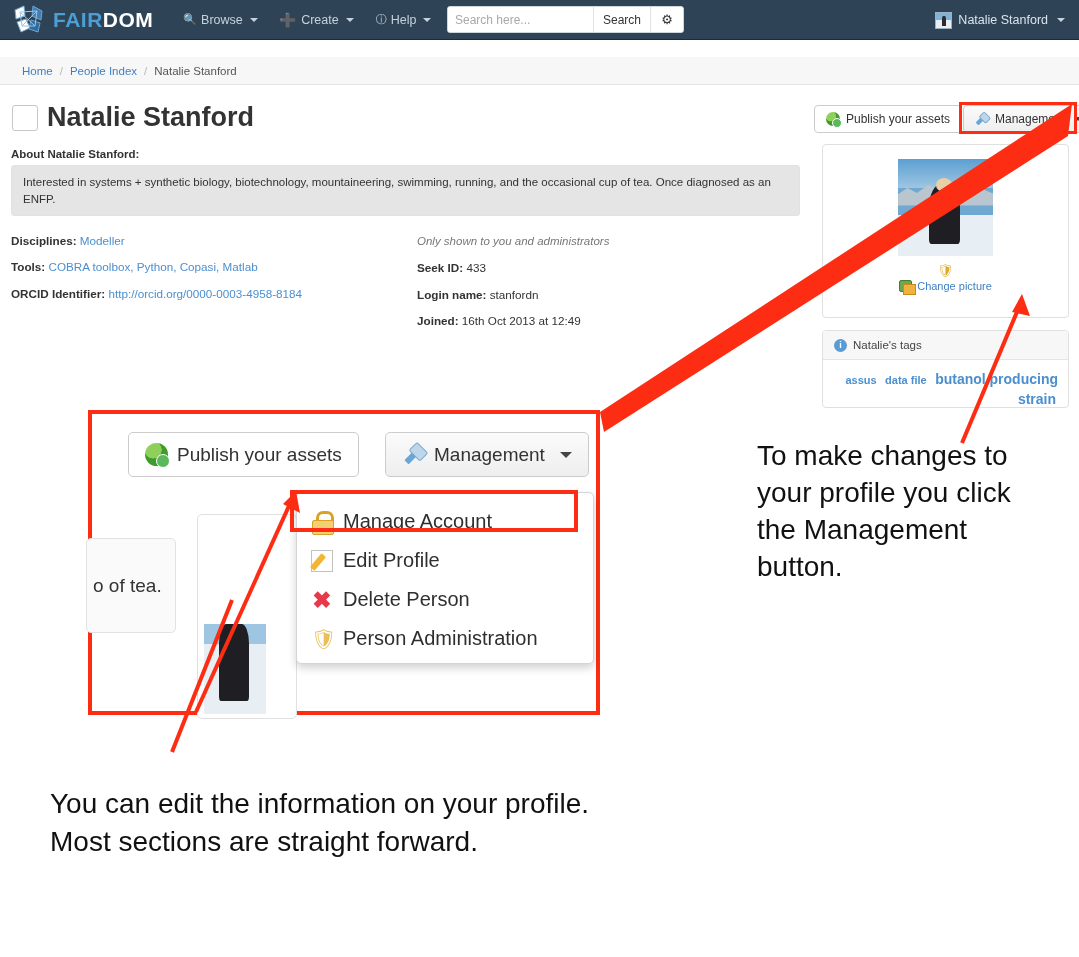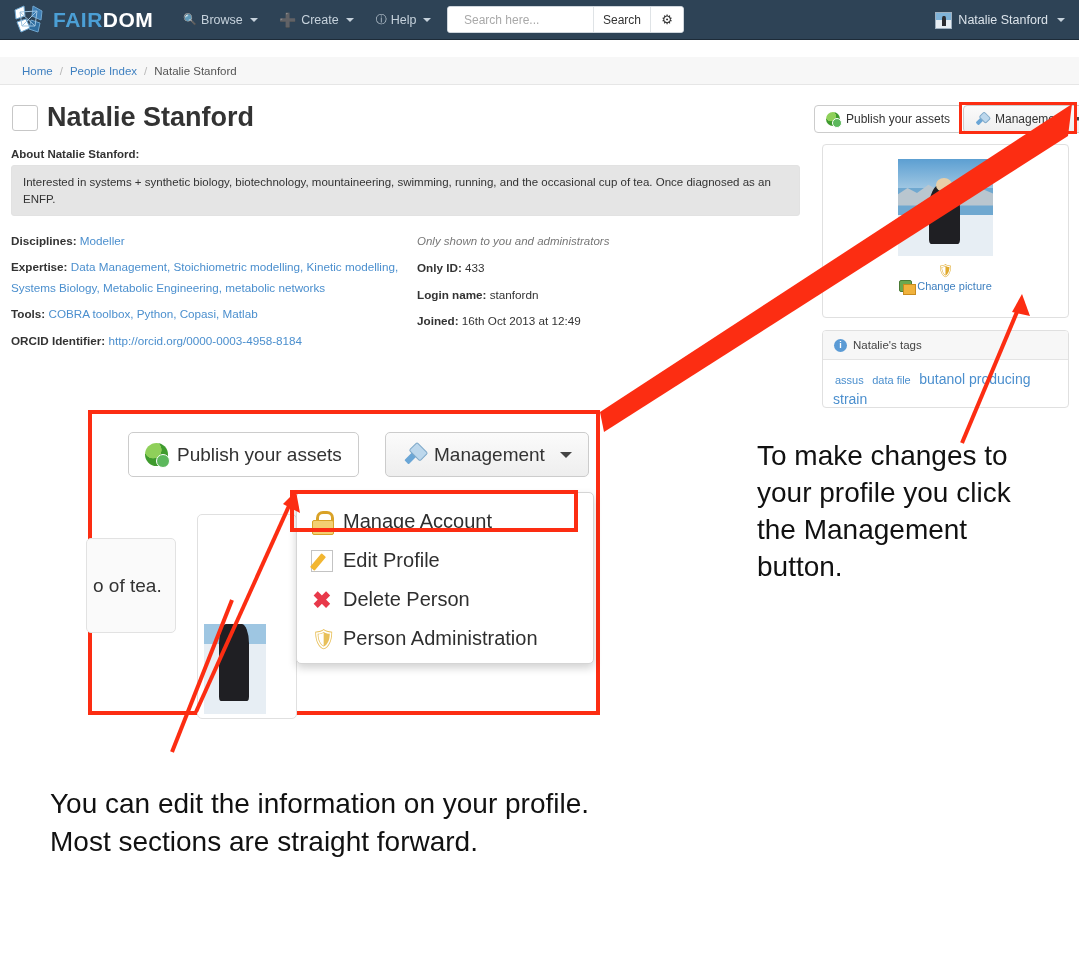--- a/index.html
+++ b/index.html
@@ -34,21 +34,21 @@
     display:inline-block; width:0;height:0;margin-left:3px;
     border-left:4px solid transparent;border-right:4px solid transparent;
     border-top:4px solid #c6d2dc;
   }
 
   #search-group{
     position:absolute; left:447px; top:6px; height:27px; display:flex;
     border:1px solid #cfd6dc; border-radius:3px; overflow:hidden; background:#fff;
   }
   #search-input{
-    width:145px; border:0; outline:none; padding:0 16px; font-size:12px;
+    width:145px; border:0; outline:none; padding:0 7px; font-size:12px;
     font-family:"Liberation Sans", sans-serif; color:#555; background:#fff;
   }
   #search-input::placeholder{ color:#a9a9a9; }
   #search-btn{
     width:57px; border:0; border-left:1px solid #dfe3e6; background:#fff;
     font-size:12px; color:#333; cursor:pointer; font-family:"Liberation Sans", sans-serif;
   }
   #gear-btn{
     width:33px; border:0; border-left:1px solid #dfe3e6; background:#fff;
     font-size:13px; color:#333; cursor:pointer;
@@ -181,21 +181,21 @@
     background:#fff; border:1px solid #e0e0e0; border-radius:4px; overflow:hidden;
   }
   #tags-head{
     height:29px; background:#f7f7f7; border-bottom:1px solid #e4e4e4;
     display:flex; align-items:center; gap:6px; padding-left:11px; font-size:11.5px; color:#444;
   }
   .icon-info{
     width:13px;height:13px;border-radius:50%;background:#5b9bd5;color:#fff;
     font-size:9px;font-weight:bold;display:flex;align-items:center;justify-content:center;flex:0 0 auto;
   }
-  #tag-cloud{ padding:9px 10px 0; text-align:left; line-height:1.25; }
+  #tag-cloud{ padding:9px 10px 0; text-align:right; line-height:1.25;font-weight:bold; }
   #tag-cloud a{ color:#4b8fce; text-decoration:none; margin:0 2px; cursor:pointer; }
 
   
   #callout{
     position:absolute; left:88px; top:410px; width:512px; height:305px;
     background:#fff; border:4px solid #fc2d12;
   }
   #callout .btn{ font-size:19px; padding:10px 16px; border-radius:5px; gap:9px; }
   #callout .icon-globe{ width:23px;height:23px; }
   #callout .icon-globe:after{ width:12px;height:12px; }
@@ -362,37 +362,33 @@
 
 <div id="about-label">About Natalie Stanford:</div>
 <div id="about-box">Interested in systems + synthetic biology, biotechnology, mountaineering, swimming, running, and the occasional cup of tea. Once diagnosed as an ENFP.</div>
 
 <div id="details-left">
   <div class="d-row">
     <span class="d-key">Disciplines:</span>
     <a class="d-link">Modeller</a>
   </div>
   <div class="d-row">
-    <span class="d-key">Expertise:</span>
-    <a class="d-link">Data Management, Stoichiometric modelling, Kinetic modelling, Systems Biology, Metabolic Engineering, metabolic networks</a>
-  </div>
-  <div class="d-row">
     <span class="d-key">Tools:</span>
     <a class="d-link">COBRA toolbox, Python, Copasi, Matlab</a>
   </div>
   <div class="d-row">
     <span class="d-key">ORCID Identifier:</span>
     <a class="d-link">http://orcid.org/0000-0003-4958-8184</a>
   </div>
 </div>
 
 <div id="details-right">
   <div class="note-italic">Only shown to you and administrators</div>
   <div class="d-row">
-    <span class="d-key">Only ID:</span>
+    <span class="d-key">Seek ID:</span>
     <span class="d-val">433</span>
   </div>
   <div class="d-row">
     <span class="d-key">Login name:</span>
     <span class="d-val">stanfordn</span>
   </div>
   <div class="d-row">
     <span class="d-key">Joined:</span>
     <span class="d-val">16th Oct 2013 at 12:49</span>
   </div>

